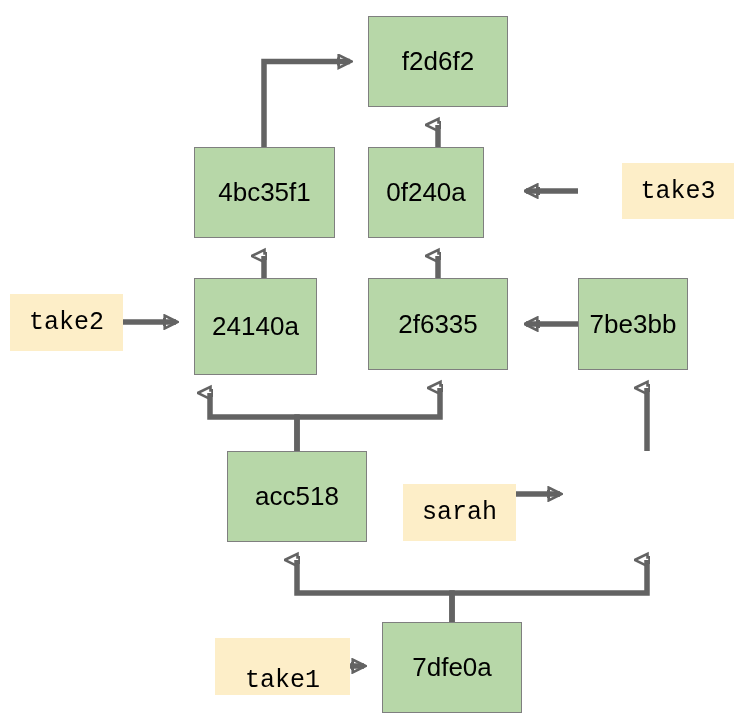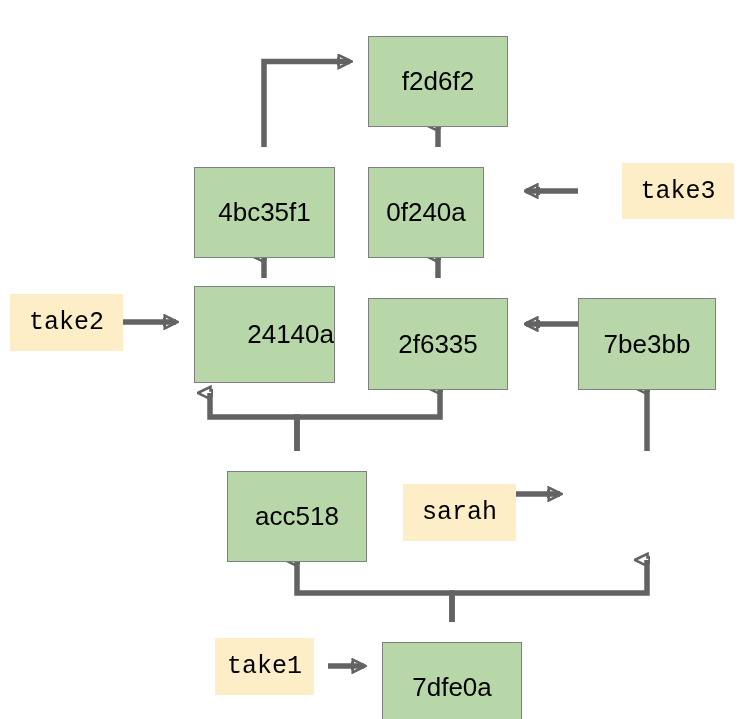--- a/index.html
+++ b/index.html
@@ -29,21 +29,20 @@
     background: #b7d7a8;
     border: 1.6px solid #7f7f7f;
     display: flex;
     align-items: center;
     justify-content: center;
     font-family: "Liberation Sans", sans-serif;
     font-size: 26px;
     color: #000000;
     letter-spacing: 0px;
     z-index: 3;
-    margin-top: 20px;
   }
   .label-box {
     position: absolute;
     box-sizing: border-box;
     background: #fdeec8;
     border: none;
     display: flex;
     align-items: center;
     justify-content: center;
     font-family: "Liberation Mono", monospace;
@@ -105,29 +104,29 @@
   </div>
 
   <div class="node" style="left:194px; top:147px; width:141px; height:91px;">
     <span>4bc35f1</span>
   </div>
 
   <div class="node" style="left:368px; top:147px; width:116px; height:91px;">
     <span>0f240a</span>
   </div>
 
-  <div class="node" style="left:194px; top:266px; width:141px; height:97px;justify-content:flex-end;">
+  <div class="node" style="left:194px; top:278px; width:123px; height:97px;">
     <span>24140a</span>
   </div>
 
   <div class="node" style="left:368px; top:278px; width:140px; height:92px;">
     <span>2f6335</span>
   </div>
 
-  <div class="node" style="left:578px; top:278px; width:138px; height:92px;">
+  <div class="node" style="left:578px; top:278px; width:110px; height:92px;">
     <span>7be3bb</span>
   </div>
 
   <div class="node" style="left:227px; top:451px; width:140px; height:91px;">
     <span>acc518</span>
   </div>
 
 
   <div class="node" style="left:382px; top:622px; width:140px; height:91px;">
     <span>7dfe0a</span>
@@ -138,17 +137,17 @@
   </div>
 
   <div class="label-box" style="left:10px; top:294px; width:113px; height:57px;">
     <span>take2</span>
   </div>
 
   <div class="label-box" style="left:403px; top:484px; width:113px; height:57px;">
     <span>sarah</span>
   </div>
 
-  <div class="label-box" style="left:215px; top:638px; width:99px; height:57px;">
+  <div class="label-box" style="left:215px; top:638px; width:135px; height:57px;align-items:flex-end;">
     <span>take1</span>
   </div>
 
 </div>
 
 </body></html>

